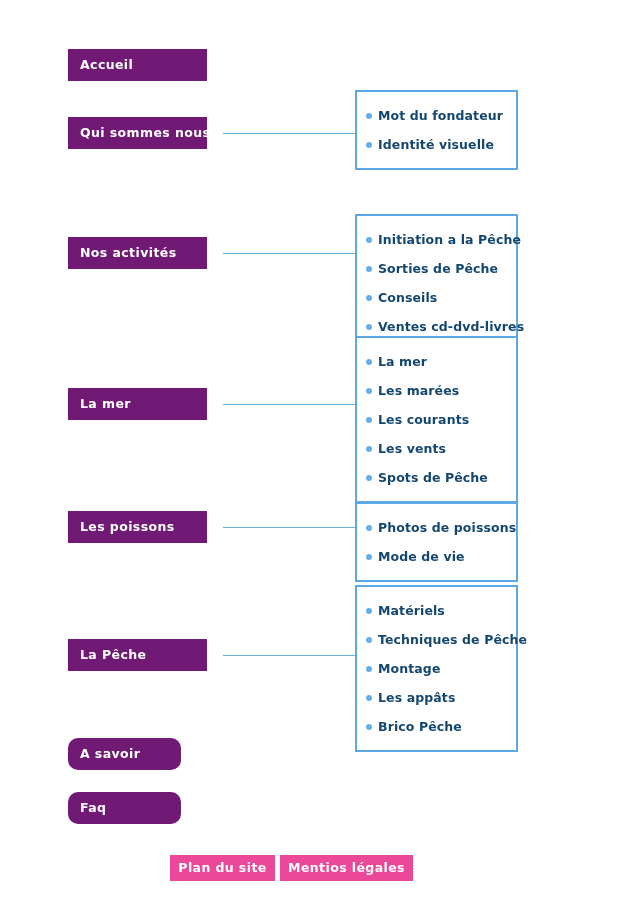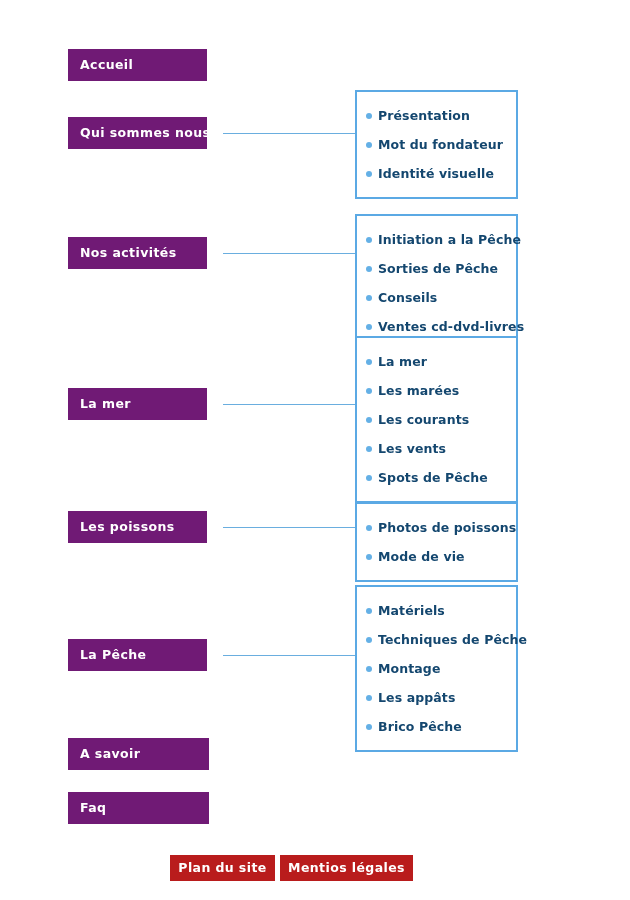--- a/index.html
+++ b/index.html
@@ -34,21 +34,21 @@
     font-size: 12.5px;
     font-weight: bold;
     letter-spacing: 0.4px;
     line-height: 32px;
     padding-left: 12px;
     box-sizing: border-box;
     white-space: nowrap;
     overflow: hidden;
     cursor: pointer;
   }
-  .menu-btn.wide { width: 141px; }
+  .menu-btn.wide { width: 113px; border-radius: 10px; }
 
   
   .connector {
     position: absolute;
     left: 223px;
     width: 132px;
     height: 1px;
     background: #6aaedf;
   }
 
@@ -90,42 +90,41 @@
     left: 0;
     top: 855px;
     width: 630px;
     height: 26px;
   }
   .footer-btn {
     position: absolute;
     top: 0;
     height: 26px;
     line-height: 26px;
-    background: #b91c1c;
+    background: #ec4899;
     color: #ffffff;
     font-size: 12.5px;
     font-weight: bold;
     letter-spacing: 0.4px;
     text-align: center;
     white-space: nowrap;
     cursor: pointer;
   }
   #footer-btn-0 { left: 170px; width: 105px; }
   #footer-btn-1 { left: 280px; width: 133px; }
   #footer-btn-2 { left: 408px; width: 106px; }
 </style>
 </head>
 <body>
 
 <div id="sitemap">
     <div class="menu-btn" style="top: 49px;">Accueil</div>
     <div class="menu-btn" style="top: 117px;">Qui sommes nous</div>
     <div class="connector" style="top: 133px;"></div>
     <div class="submenu" style="top: 90px;">
-      <div class="submenu-item"><span class="bullet"></span><span>Présentation</span></div>
       <div class="submenu-item"><span class="bullet"></span><span>Mot du fondateur</span></div>
       <div class="submenu-item"><span class="bullet"></span><span>Identité visuelle</span></div>
     </div>
     <div class="menu-btn" style="top: 237px;">Nos activités</div>
     <div class="connector" style="top: 253px;"></div>
     <div class="submenu" style="top: 214px;">
       <div class="submenu-item"><span class="bullet"></span><span>Initiation a la Pêche</span></div>
       <div class="submenu-item"><span class="bullet"></span><span>Sorties de Pêche</span></div>
       <div class="submenu-item"><span class="bullet"></span><span>Conseils</span></div>
       <div class="submenu-item"><span class="bullet"></span><span>Ventes cd-dvd-livres</span></div>

